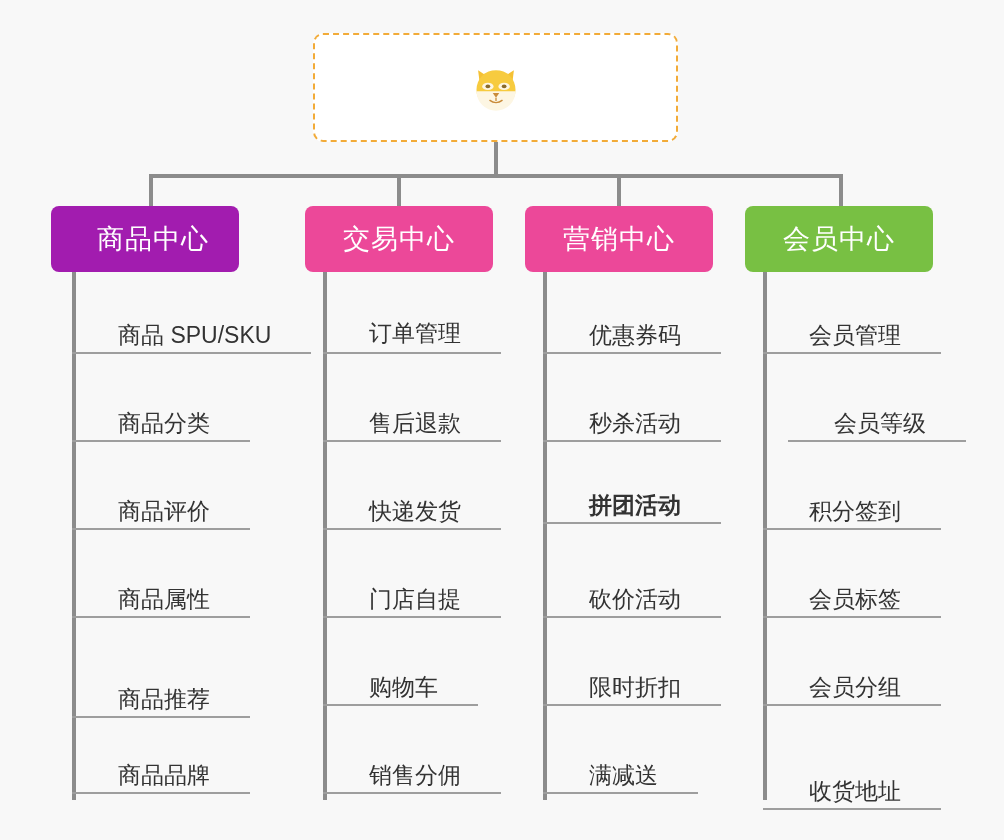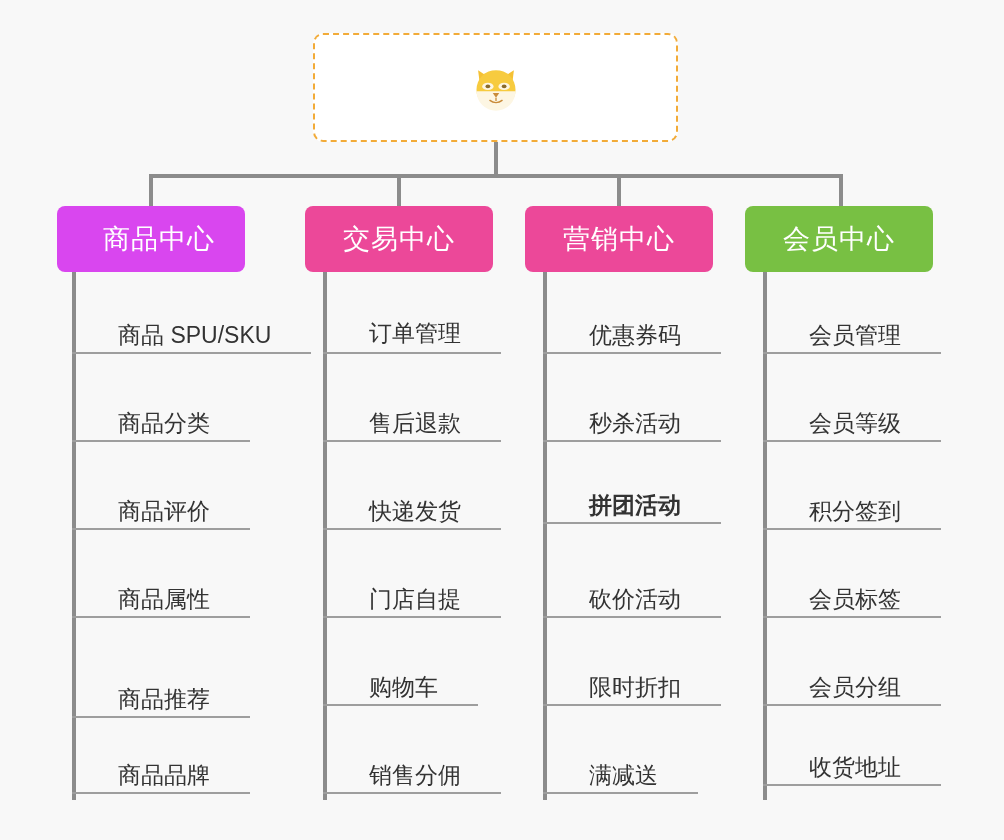--- a/index.html
+++ b/index.html
@@ -136,21 +136,21 @@
 
   <div class="conn conn-v" style="left:494px; top:142px; height:34px;"></div>
 
   <div class="conn conn-h" style="left:149px; top:174px; width:694px;"></div>
 
   <div class="conn conn-v" style="left:149px; top:174px; height:34px;"></div>
   <div class="conn conn-v" style="left:397px; top:174px; height:34px;"></div>
   <div class="conn conn-v" style="left:617px; top:174px; height:34px;"></div>
   <div class="conn conn-v" style="left:839px; top:174px; height:34px;"></div>
 
-  <div class="cat-header" style="left:57px; background:#d946ef;padding-left:16px;">
+  <div class="cat-header" style="left:51px; background:#a21caf;padding-left:16px;">
     <span>商品中心</span>
   </div>
   <div class="leaf-col" style="left:72px;">
     <div class="leaf-spine" style="height:528px;"></div>
     <div class="leaf-item" style="top:0px;">
       <span class="leaf-label">商品 SPU/SKU</span>
     </div>
     <div class="leaf-item" style="top:88px;">
       <span class="leaf-label">商品分类</span>
     </div>
@@ -219,30 +219,30 @@
   </div>
 
   <div class="cat-header" style="left:745px; background:#78c043;">
     <span>会员中心</span>
   </div>
   <div class="leaf-col" style="left:763px;">
     <div class="leaf-spine" style="height:528px;"></div>
     <div class="leaf-item" style="top:0px;">
       <span class="leaf-label">会员管理</span>
     </div>
-    <div class="leaf-item" style="top:88px;">
+    <div class="leaf-item" style="top:88px;margin-left:25px;">
       <span class="leaf-label">会员等级</span>
     </div>
     <div class="leaf-item" style="top:176px;">
       <span class="leaf-label">积分签到</span>
     </div>
     <div class="leaf-item" style="top:264px;">
       <span class="leaf-label">会员标签</span>
     </div>
     <div class="leaf-item" style="top:352px;">
       <span class="leaf-label">会员分组</span>
     </div>
-    <div class="leaf-item" style="top:432px;">
+    <div class="leaf-item" style="top:456px;">
       <span class="leaf-label">收货地址</span>
     </div>
   </div>
 
 </div>
 
 </body></html>

